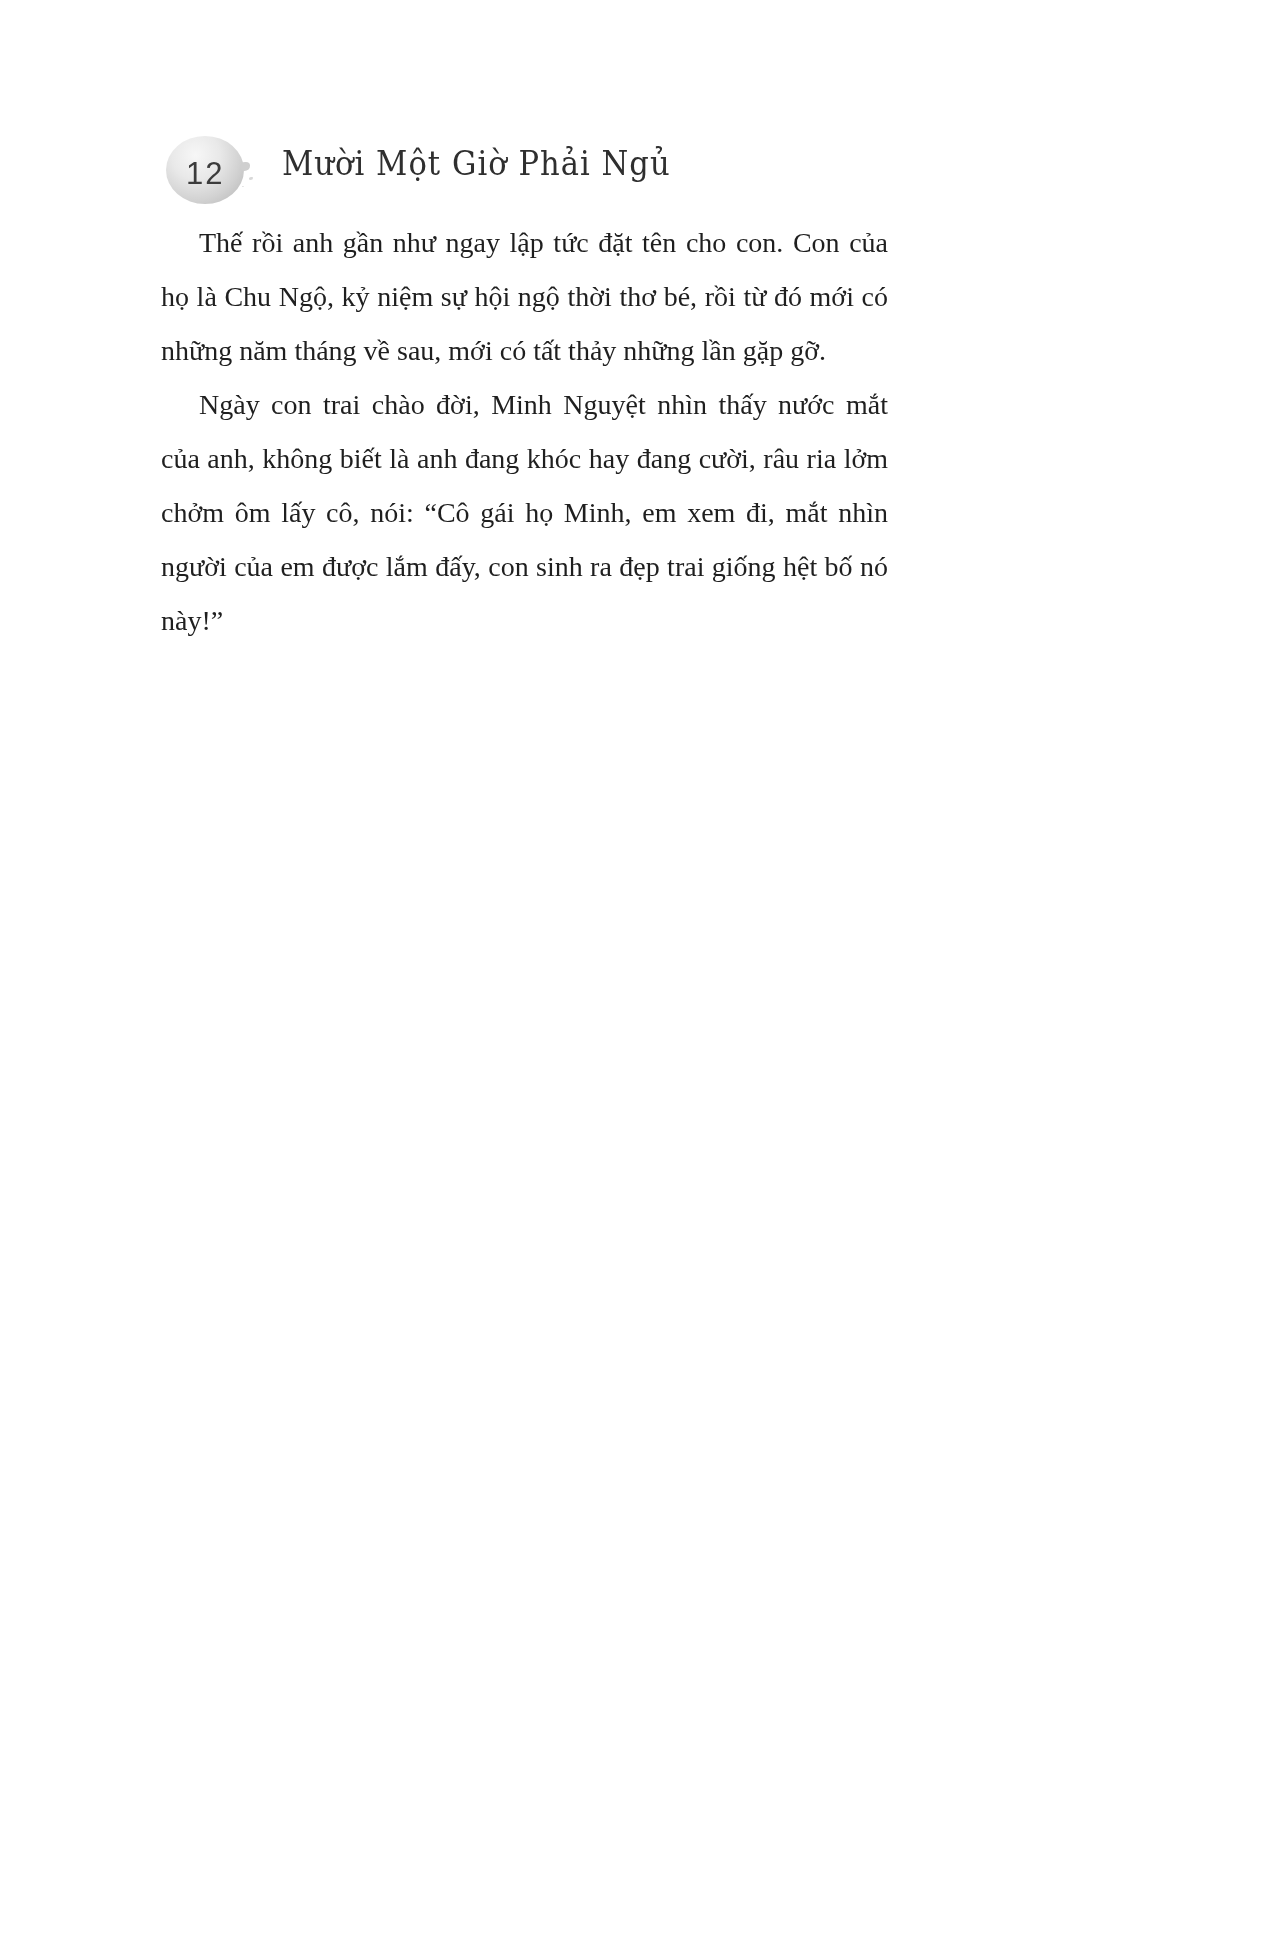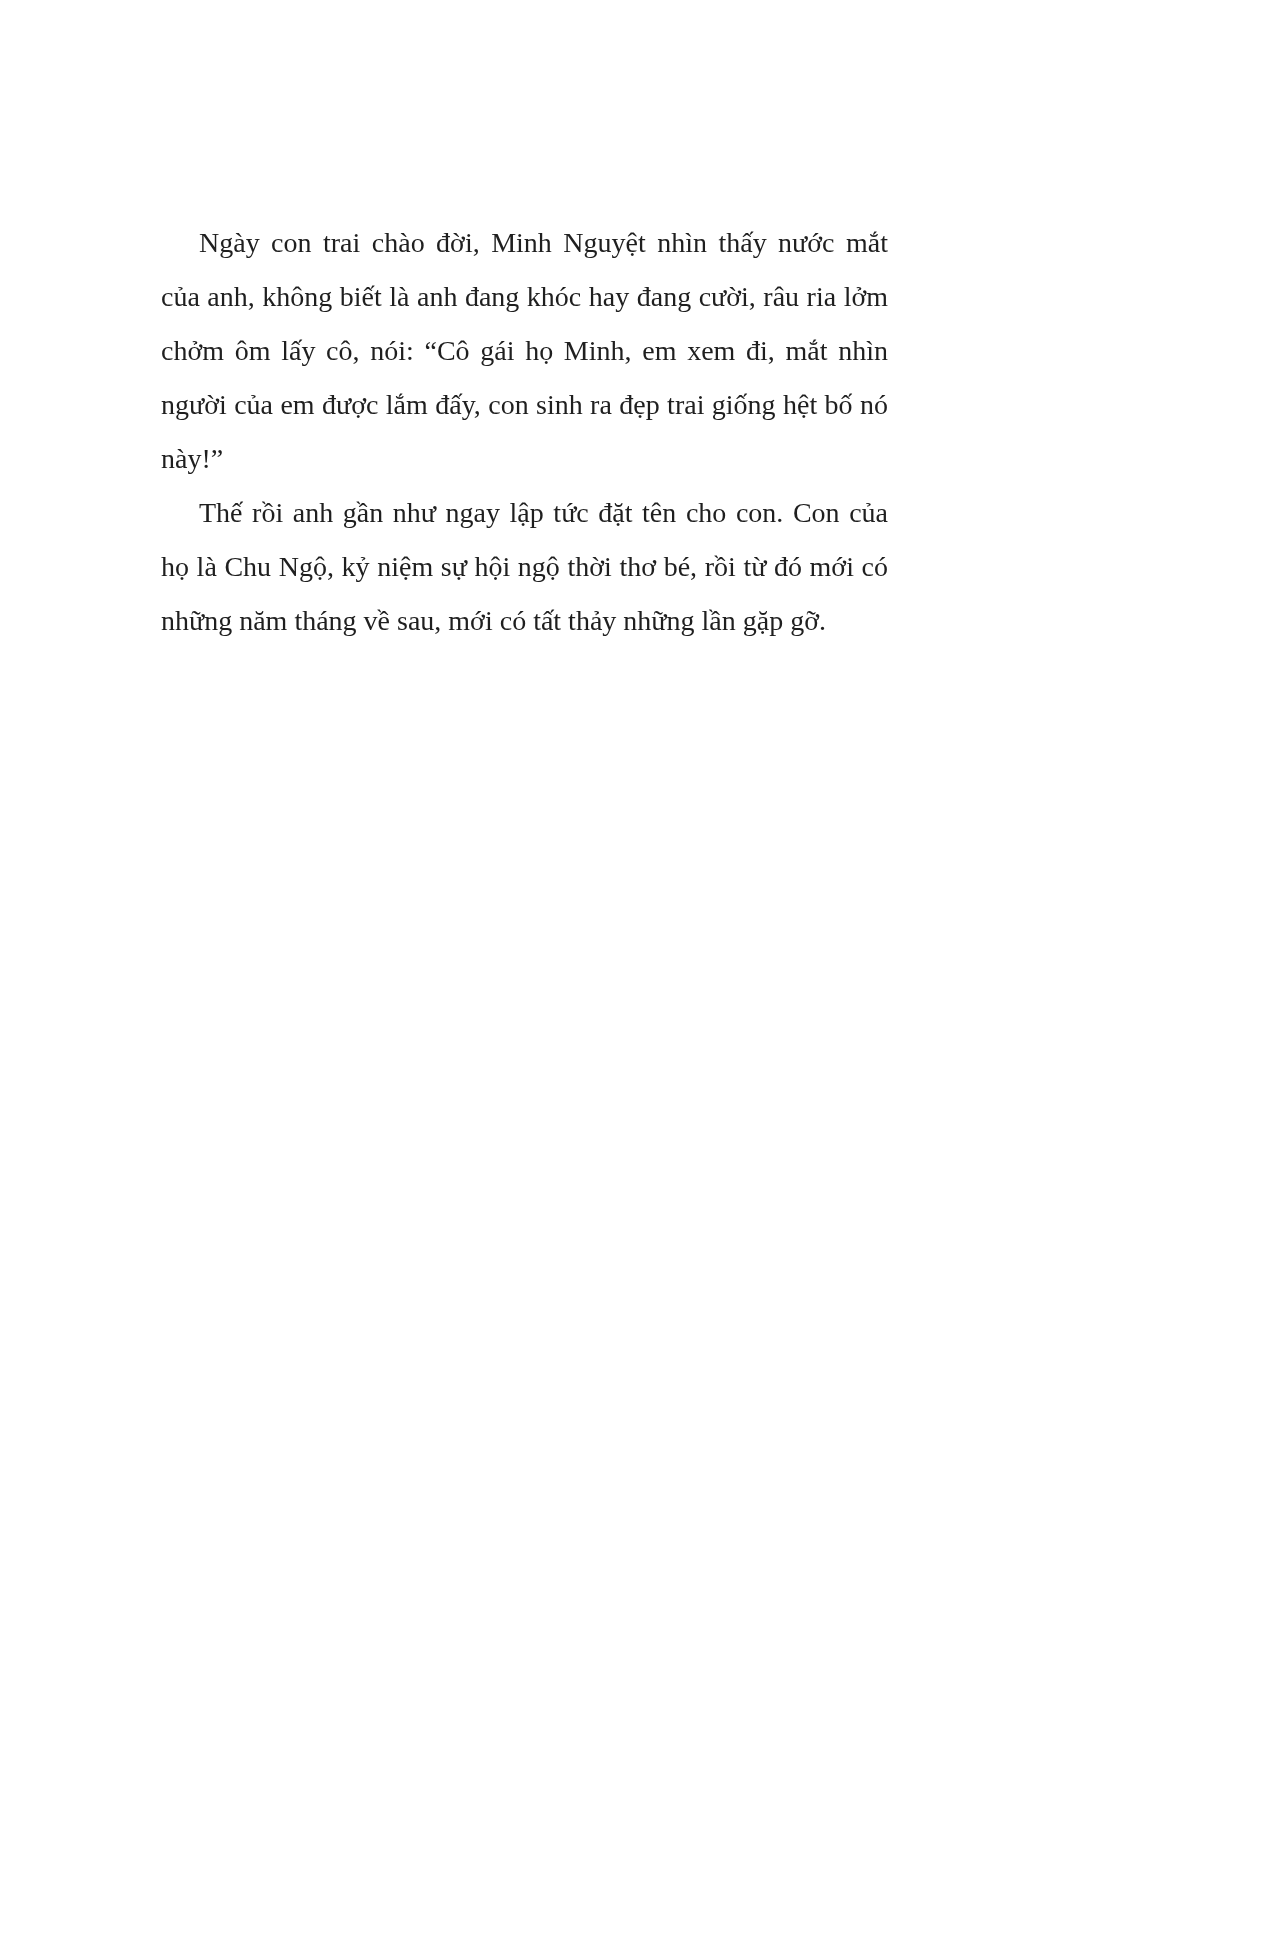--- a/index.html
+++ b/index.html
@@ -90,19 +90,25 @@
   .page-body p {
     margin: 0;
     text-indent: 38px;
   }
 </style>
 </head>
 <body>
 
 <div class="page">
 
+  <header class="page-header">
+    <div class="page-number-circle">
+      <span class="page-number">12</span>
+    </div>
+    <h1 class="book-title">Mười Một Giờ Phải Ngủ</h1>
+  </header>
 
   <main class="page-body">
+    <p>Thế rồi anh gần như ngay lập tức đặt tên cho con. Con của họ là Chu Ngộ, kỷ niệm sự hội ngộ thời thơ bé, rồi từ đó mới có những năm tháng về sau, mới có tất thảy những lần gặp gỡ.</p>
     <p>Ngày con trai chào đời, Minh Nguyệt nhìn thấy nước mắt của anh, không biết là anh đang khóc hay đang cười, râu ria lởm chởm ôm lấy cô, nói: “Cô gái họ Minh, em xem đi, mắt nhìn người của em được lắm đấy, con sinh ra đẹp trai giống hệt bố nó này!”</p>
-    <p>Thế rồi anh gần như ngay lập tức đặt tên cho con. Con của họ là Chu Ngộ, kỷ niệm sự hội ngộ thời thơ bé, rồi từ đó mới có những năm tháng về sau, mới có tất thảy những lần gặp gỡ.</p>
   </main>
 
 </div>
 
 </body></html>

